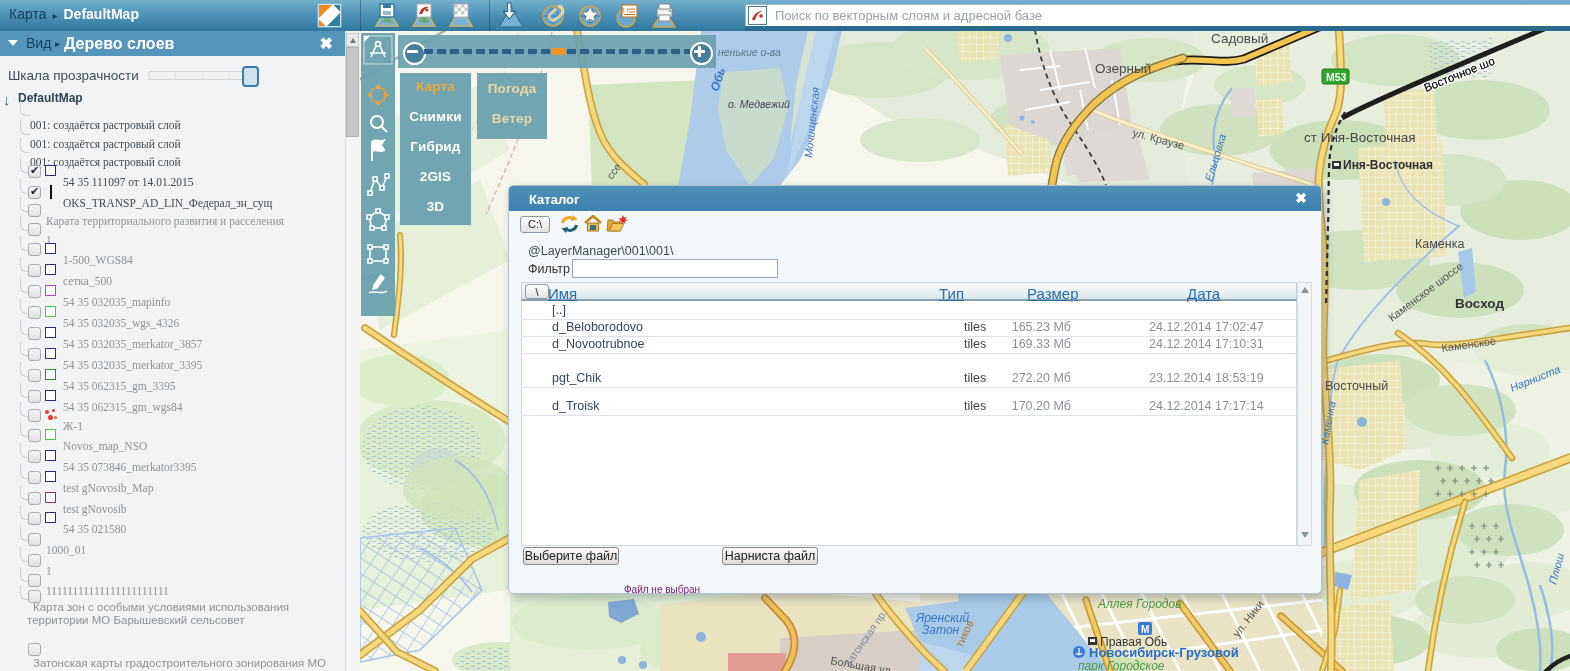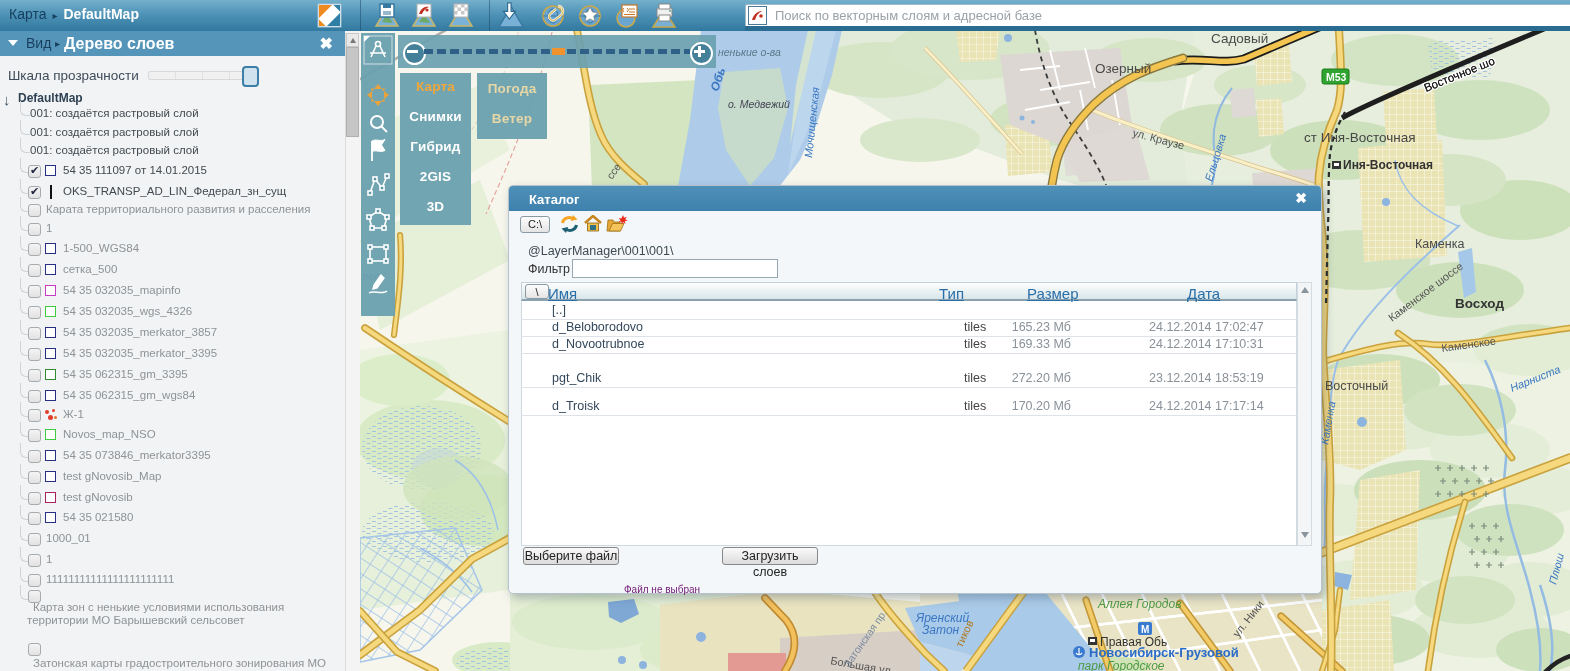--- a/index.html
+++ b/index.html
@@ -45,21 +45,21 @@
      border:2px solid #3e7fa8;border:2px solid #3d7ea8;border-radius:4px;}
   
   .trow{position:absolute;white-space:nowrap;font-size:11.5px;color:#8e9396;}
   .trow.dark{color:#434a4f;}
   .conn{position:absolute;left:20px;top:-8px;width:9px;height:14px;
      border-left:1px solid #cfd3d6;border-bottom:1px solid #cfd3d6;border-radius:0 0 0 6px;}
   .cb{position:absolute;width:13px;height:13px;border:1px solid #a7abae;border-radius:3px;
      background:linear-gradient(#f4f4f4,#e2e2e2);box-sizing:border-box;}
   .cb.on:after{content:"\2714";position:absolute;left:1px;top:-2px;font-size:11px;color:#20263f;}
   .sq{position:absolute;width:11px;height:11px;box-sizing:border-box;background:#fff;}
-  .lbl{position:absolute;top:0;}
+  .lbl{position:absolute;top:12px;font-family:Liberation Serif, serif;}
   #treeroot-arrow{left:3px;top:91px;color:#44586a;font-size:15px;}
   #treeroot{left:18px;top:91px;font-weight:bold;color:#2f4254;font-size:12px;}
   
   .dbtn{background:linear-gradient(#fdfdfd,#e4e4e4);border:1px solid #8a9aa5;border-radius:3px;
      font-size:11px;color:#222;text-align:center;line-height:14px;}
   .dhead{position:absolute;font-size:15px;color:#2a6ea8;text-decoration:underline;}
   .drow{position:absolute;left:12px;width:776px;height:17px;border-bottom:1px solid #dde3e8;font-size:12.5px;}
   .drow .c1{position:absolute;left:31px;top:1px;color:#33485c;}
   .drow .c2{position:absolute;left:443px;top:1px;color:#444;}
   .drow .c3{position:absolute;left:488px;top:1px;width:62px;text-align:right;color:#8a9198;}
@@ -552,21 +552,21 @@
       <span class="c3">272.20 Мб</span>
       <span class="c4">23.12.2014 18:53:19</span>
     </div>
 
   <div style="position:absolute;left:788px;top:96px;width:15px;height:264px;background:#f3f5f7;border:1px solid #d4dce2;box-sizing:border-box;"></div>
   <div style="position:absolute;left:792px;top:101px;width:0;height:0;border-left:4px solid transparent;border-right:4px solid transparent;border-bottom:6px solid #8a949c;"></div>
   <div style="position:absolute;left:792px;top:346px;width:0;height:0;border-left:4px solid transparent;border-right:4px solid transparent;border-top:6px solid #8a949c;"></div>
 
   <div class="pbtn" style="left:14px;top:361px;width:94px;">Выберите файл</div>
   <div style="position:absolute;left:115px;top:364px;font-size:10px;color:#701a75;margin-top:34px;">Файл не выбран</div>
-  <div class="pbtn" style="left:213px;top:361px;width:94px;">Загрузить слоев</div>
+  <div class="pbtn" style="left:213px;top:361px;width:94px;">Нарниста файл</div>
 </div>
 
 <div id="tree">
 <div class="trow dark" style="left:0;top:107px;height:19px;width:345px;">
       <span class="conn" style="top:-6px"></span>
       <span class="lbl" style="left:30px;">001: создаётся растровый слой</span>
     </div>
 <div class="trow dark" style="left:0;top:126px;height:19px;width:345px;">
       <span class="conn" style="top:-6px"></span>
       <span class="lbl" style="left:30px;">001: создаётся растровый слой</span>
@@ -698,19 +698,19 @@
     </div>
 <div class="trow" style="left:0;top:573px;height:19px;width:345px;">
       <span class="conn" style="top:-6px"></span>
       <span class="cb" style="left:28px;top:1px;"></span>
       <span class="lbl" style="left:46px;">11111111111111111111111</span>
     </div>
 <div class="trow" style="left:0;top:589px;">
       <span class="conn" style="top:-4px"></span>
       <span class="cb off" style="left:28px;top:1px;"></span>
     </div>
-<div class="trow" style="left:33px;top:601px;">Карта зон с ненькие условиями использования</div>
+<div class="trow" style="left:33px;top:601px;">Карта зон с особыми условиями использования</div>
 <div class="trow" style="left:27px;top:614px;">территории МО Барышевский сельсовет</div>
 <div class="trow" style="left:0;top:642px;">
       <span class="cb off" style="left:28px;top:1px;"></span>
     </div>
 <div class="trow" style="left:33px;top:657px;">Затонская карты градостроительного зонирования МО</div>
 </div>
 
 </body></html>

